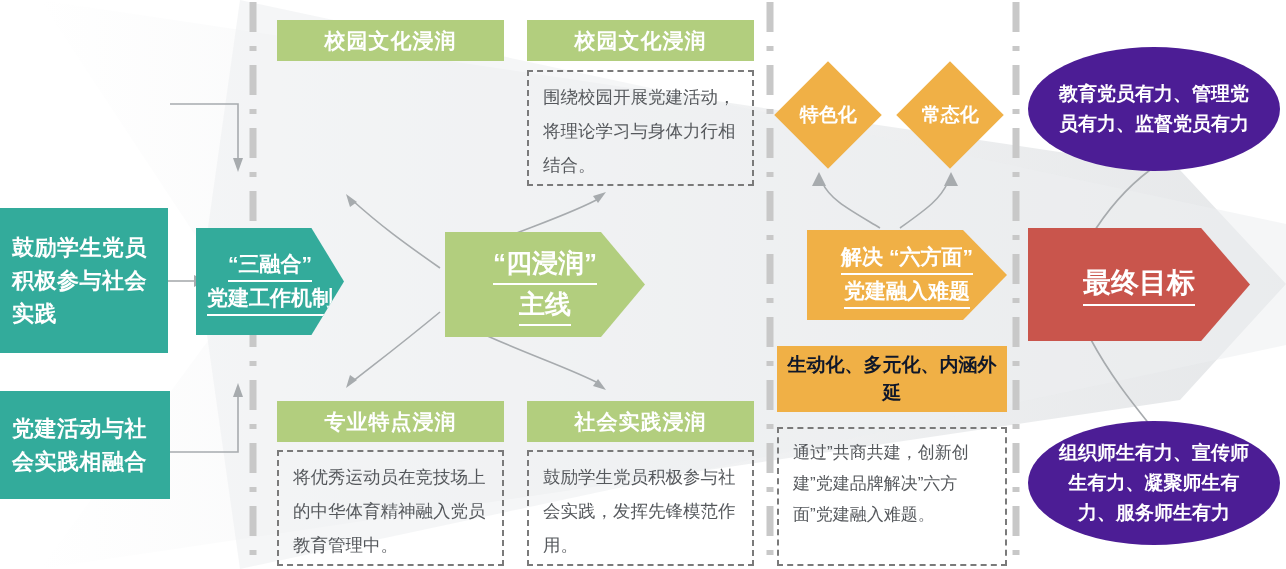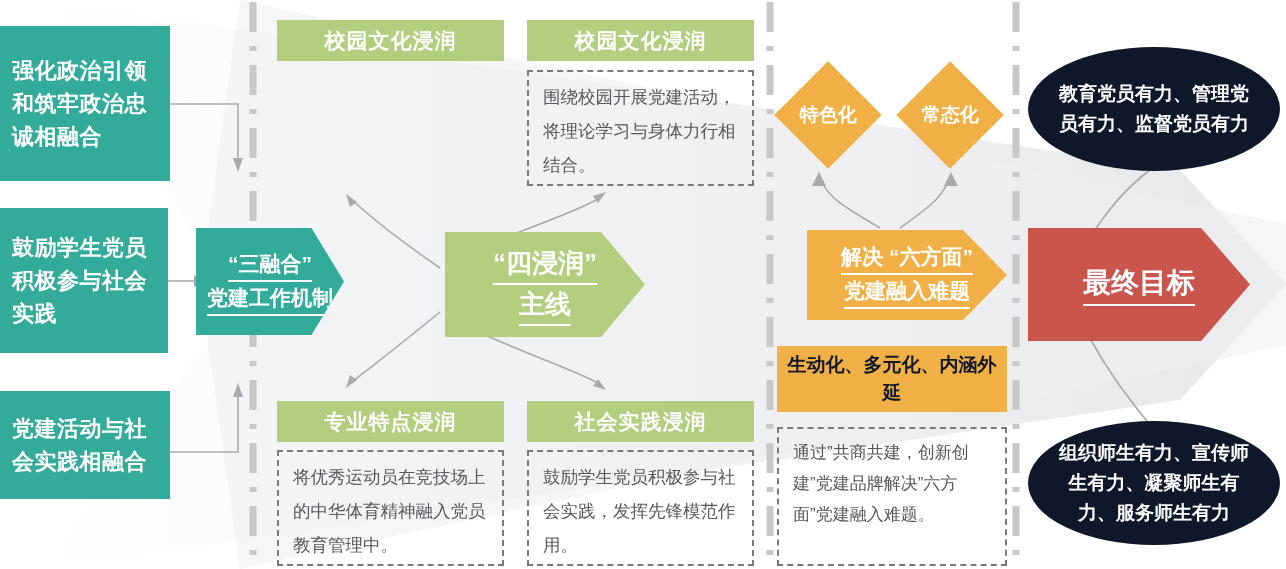--- a/index.html
+++ b/index.html
@@ -67,21 +67,21 @@
   
   .orange-band{
     background:#f0b046;color:#0f172a;font-weight:bold;
     font-size:19px;line-height:28px;text-align:center;
     display:flex;align-items:center;justify-content:center;
     padding:4px 10px;
   }
 
   
   .ellipse{
-    background:#0f172a;border-radius:50%;
+    background:#4c1d95;border-radius:50%;
     color:#ffffff;font-weight:bold;font-size:19px;line-height:30px;
     text-align:center;
     display:flex;align-items:center;justify-content:center;
     padding:6px 22px;box-sizing:border-box;
   }
 </style>
 </head>
 <body>
 
 <div id="stage">
@@ -127,23 +127,20 @@
       <polygon points="238,383 233,397 243,397"></polygon>
       <polygon points="346,194 357,202 350,207"></polygon>
       <polygon points="606,192 598,203 593,196"></polygon>
       <polygon points="346,388 357,380 350,375"></polygon>
       <polygon points="606,390 598,379 593,386"></polygon>
       <polygon points="819,172 826,186 812,186"></polygon>
       <polygon points="951,172 958,186 944,186"></polygon>
     </g>
   </svg>
 
-  <div class="node teal-box" style="left:0px;top:26px;width:170px;height:155px;">
-    <span>强化政治引领和筑牢政治忠诚相融合</span>
-  </div>
 
   <div class="node teal-box" style="left:0px;top:208px;width:168px;height:145px;">
     <span>鼓励学生党员积极参与社会实践</span>
   </div>
 
   <div class="node chevron chev-teal" style="left:196px;top:228px;width:148px;height:107px;font-size:21px;line-height:31px;">
     <span class="l1">“三融合”</span>
     <span class="l2">党建工作机制</span>
   </div>
 

